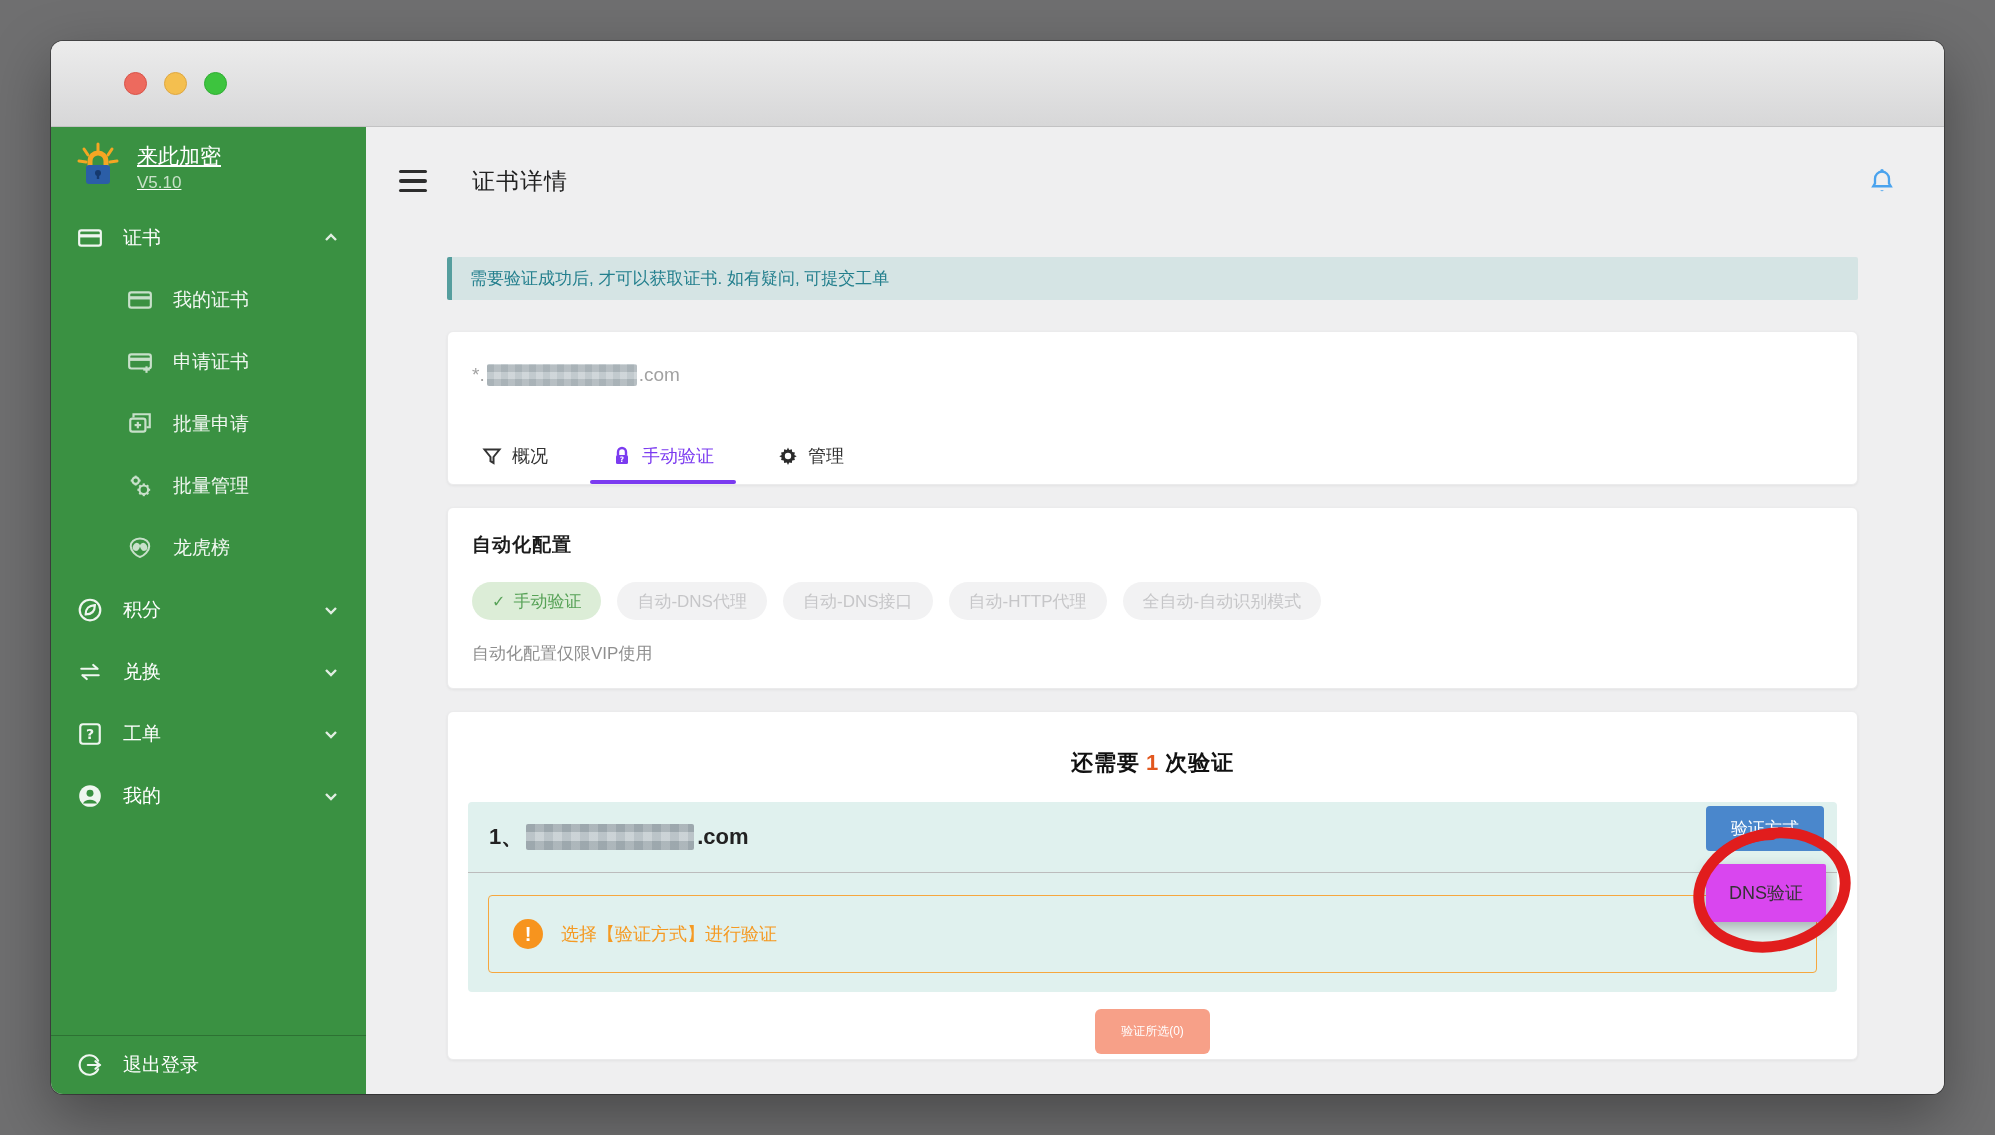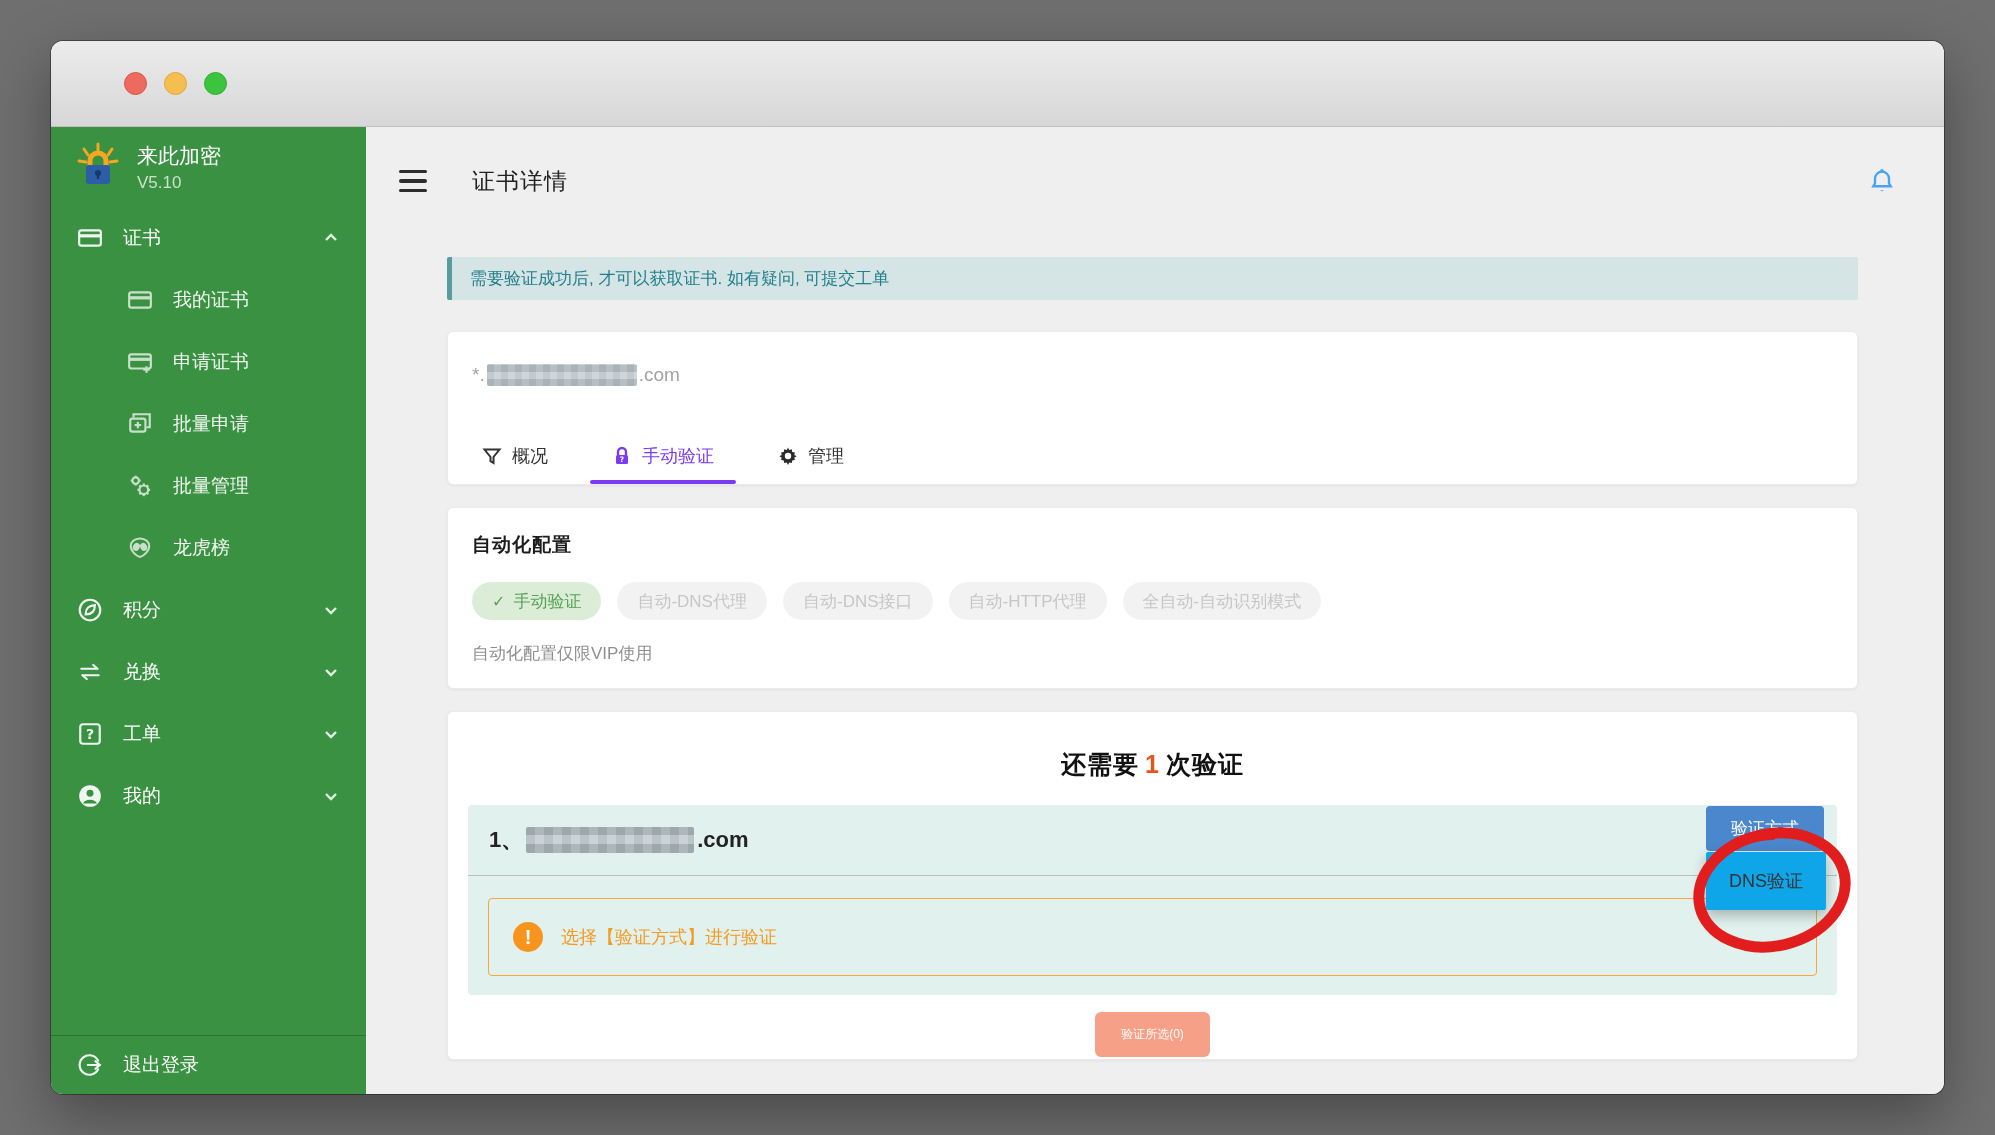--- a/index.html
+++ b/index.html
@@ -18,21 +18,21 @@
   .light { width:23px; height:23px; border-radius:50%; }
   .light.red    { background:#ed6a5e; border:1px solid #d95348; }
   .light.yellow { background:#f4bf4f; border:1px solid #dfa740; }
   .light.green  { background:#3dc43e; border:1px solid #2fae33; }
 
   .body-row { flex:1; display:flex; min-height:0; }
 
   
   .sidebar { width:315px; flex:0 0 315px; background:#3a9142; color:#fff;
     display:flex; flex-direction:column; }
-  .logo-block { height:80px; display:flex; align-items:center; gap:16px; padding-left:24px; }
+  .logo-block { height:80px; display:flex; align-items:center; gap:16px; padding-left:24px;text-decoration:underline; }
   .logo-text .t1 { font-size:21px; color:#fff; }
   .logo-text .t2 { font-size:17px; color:#c9e2c9; margin-top:3px; }
   .nav { display:flex; flex-direction:column; }
   .nav-item { height:62px; display:flex; align-items:center; gap:20px;
     padding:0 26px; cursor:pointer; font-size:19px; color:#fff; }
   .nav-item .lbl { flex:1; }
   .nav-item.sub { padding-left:76px; }
   .nav-item.sub .micon { opacity:.72; }
   .nav-item.sub .lbl { color:rgba(255,255,255,.93); }
   .micon { width:26px; height:26px; flex:0 0 26px; opacity:.92; }
@@ -83,21 +83,21 @@
   .section-title { font-size:19px; font-weight:bold; color:#1c1c1c; letter-spacing:1px; }
   .pills { display:flex; gap:16px; margin-top:24px; }
   .pill { height:38px; border-radius:19px; display:flex; align-items:center; gap:8px;
     padding:0 20px; font-size:17px; background:#f2f2f3; color:#c6c6c8; cursor:pointer; }
   .pill.active { background:#dcedd7; color:#57a257; }
   .pill .check { font-size:16px; }
   .auto-note { margin-top:22px; font-size:17px; color:#8f8f8f; }
 
   
   .verify-card { margin-top:22px; height:349px; padding:20px; position:relative; }
-  .verify-title { text-align:center; font-size:25px; font-weight:bold; color:#111;
+  .verify-title { text-align:center; font-size:22px; font-weight:bold; color:#111;
     margin-top:16px; letter-spacing:1px; }
   .verify-title .cnt { color:#e2571e; padding:0 6px; }
   .mint { margin-top:24px; background:#e0f1ee; border-radius:4px; height:190px; position:relative; }
   .mint-row { height:71px; display:flex; align-items:center; padding-left:21px;
     border-bottom:1px solid #bcbcbc; }
   .row-domain { font-size:22px; font-weight:bold; color:#222; display:flex; align-items:center; }
   .pixel2 { display:inline-block; height:26px; width:168px; margin:0 3px; border-radius:2px;
     background:
       repeating-linear-gradient(0deg, rgba(140,152,158,.5) 0 9px, rgba(200,208,212,.5) 9px 18px),
       repeating-linear-gradient(90deg, #aeb8bd 0 9px, #cfd6d9 9px 18px);
@@ -108,22 +108,22 @@
     font-size:20px; font-weight:bold; display:flex; align-items:center; justify-content:center; }
   .warn-text { color:#f59a23; font-size:18px; }
   .submit-wrap { display:flex; justify-content:center; margin-top:17px; }
   .submit-btn { background:#f7a088; color:#fff; border:none; border-radius:6px;
     height:45px; padding:0 26px; font-size:12px; cursor:pointer;
     font-family:inherit; }
 
   .method-btn { position:absolute; left:1258px; top:94px; width:118px; height:45px;
     background:#4a87cc; color:#fff; border:none; border-radius:4px; font-size:17px;
     cursor:pointer; z-index:3; font-family:inherit; }
-  .dropdown { position:absolute; left:1258px; top:140px; width:120px; height:58px;
-    background:#0ea5e9; border-radius:2px; box-shadow:0 5px 14px rgba(0,0,0,.28);
+  .dropdown { position:absolute; left:1258px; top:152px; width:120px; height:58px;
+    background:#d946ef; border-radius:2px; box-shadow:0 5px 14px rgba(0,0,0,.28);
     display:flex; align-items:center; justify-content:center; font-size:18px; color:#333;
     z-index:4; cursor:pointer; }
   .red-circle { position:absolute; left:1240px; top:112px; width:168px; height:132px;
     z-index:5; pointer-events:none; }
 </style>
 </head>
 <body>
 
 <div class="window">
 

